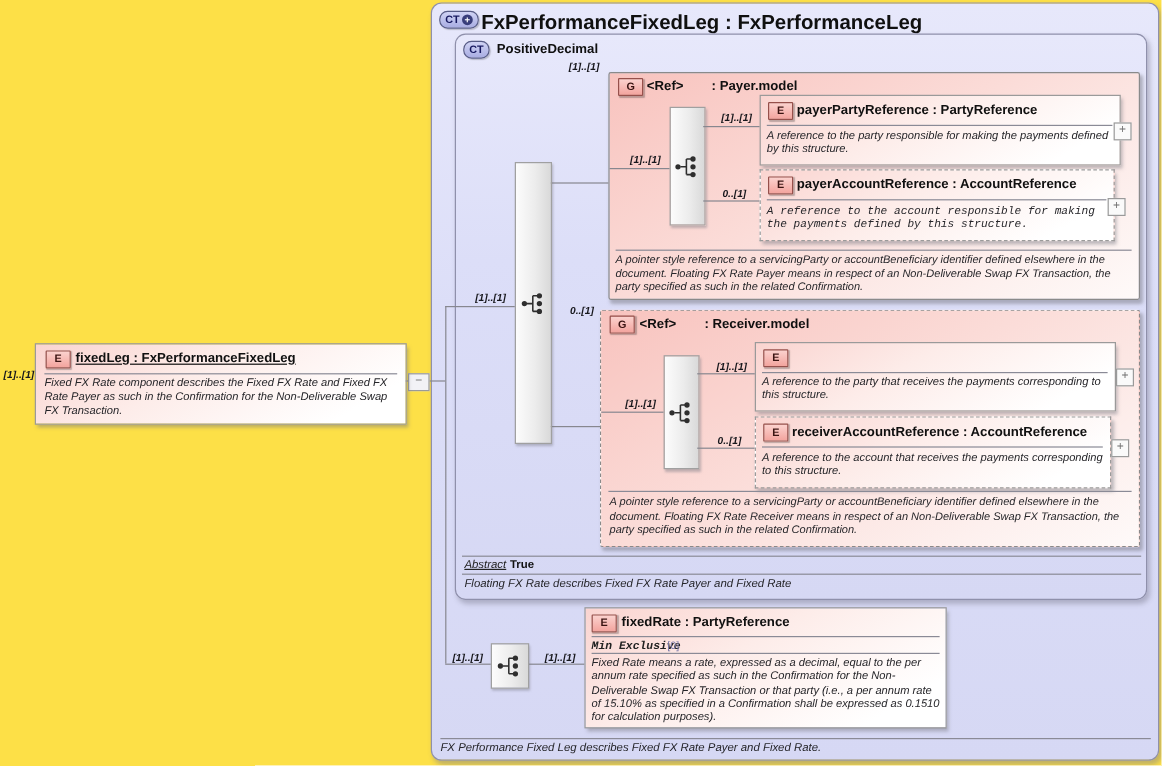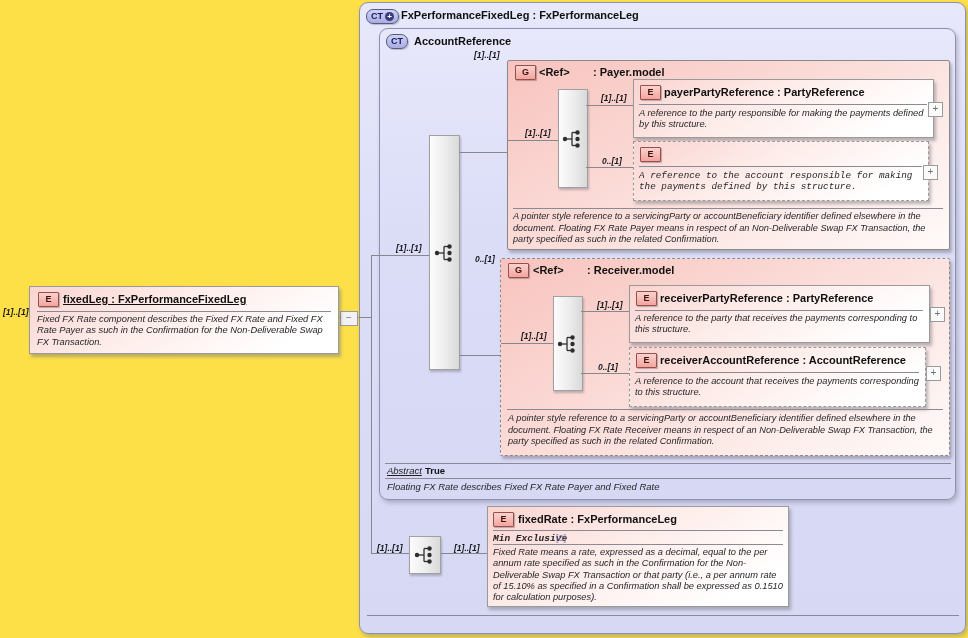--- a/index.html
+++ b/index.html
@@ -53,29 +53,30 @@
 </head>
 <body>
 
 <div id="canvas">
 
   <div class="ctpanel" style="left:359px;top:2px;width:605px;height:630px;">
     <span class="ctbadge" style="left:6px;top:6px;">
       <span>CT</span>
       <span class="pluscirc">+</span>
     </span>
-    <span class="title" style="left:41px;top:6px;font-size:11px;">FxPerformanceFixedLeg : FxPerformanceLeg</span>
+    <span class="title" style="left:41px;top:6px;font-size:17px;">FxPerformanceFixedLeg : FxPerformanceLeg</span>
     <div class="sep" style="left:7px;top:612px;width:592px;"></div>
+    <div class="annot" style="left:7px;top:615px;width:592px;">FX Performance Fixed Leg describes Fixed FX Rate Payer and Fixed Rate.</div>
   </div>
 
   <div class="ctpanel" style="left:379px;top:28px;width:575px;height:470px;">
     <span class="ctbadge" style="left:6px;top:5px;">
       <span>CT</span>
     </span>
-    <span class="title" style="left:34px;top:6px;">AccountReference</span>
+    <span class="title" style="left:34px;top:6px;">PositiveDecimal</span>
     <div class="sep" style="left:5px;top:434px;width:566px;"></div>
     <span class="abslbl" style="left:7px;top:436px;text-decoration:underline;">Abstract</span>
     <span class="absval" style="left:45px;top:436px;">True</span>
     <div class="sep" style="left:5px;top:449px;width:566px;"></div>
     <div class="annot" style="left:7px;top:452px;width:560px;">Floating FX Rate describes Fixed FX Rate Payer and Fixed Rate</div>
   </div>
 
   <div class="hline" style="left:336px;top:317px;width:35px;"></div>
   <div class="vline" style="left:371px;top:255px;height:298px;"></div>
   <div class="hline" style="left:371px;top:255px;width:58px;"></div>
@@ -140,20 +141,21 @@
       <span class="title" style="left:30px;top:6px;">payerPartyReference : PartyReference</span>
       <div class="sep" style="left:5px;top:24px;width:288px;"></div>
       <div class="desc" style="left:5px;top:28px;width:290px;">A reference to the party responsible for making the payments defined by this structure.</div>
     </div>
     <div class="plusbox" style="left:420px;top:41px;"></div>
 
     <div class="hline" style="left:78px;top:106px;width:47px;"></div>
     <span class="card" style="left:94px;top:95px;">0..[1]</span>
     <div class="ebox dashed" style="left:125px;top:80px;width:294px;height:58px;">
       <span class="badge" style="left:6px;top:5px;">E</span>
+      <span class="title" style="left:30px;top:6px;">payerAccountReference : AccountReference</span>
       <div class="sep" style="left:5px;top:24px;width:283px;"></div>
       <div class="desc" style="left:5px;top:28px;width:286px;font-family:Liberation Mono, monospace;">A reference to the account responsible for making the payments defined by this structure.</div>
     </div>
     <div class="plusbox" style="left:415px;top:104px;"></div>
 
     <div class="sep" style="left:5px;top:147px;width:430px;"></div>
     <div class="annot" style="left:5px;top:150px;width:430px;font-size:9.2px;">A pointer style reference to a servicingParty or accountBeneficiary identifier defined elsewhere in the document. Floating FX Rate Payer means in respect of an Non-Deliverable Swap FX Transaction, the party specified as such in the related Confirmation.</div>
   </div>
 
   <span class="card" style="left:475px;top:254px;">0..[1]</span>
@@ -176,21 +178,20 @@
           <circle cx="15.5" cy="10" r="2.2" fill="#2e2e2e"></circle>
           <circle cx="15.5" cy="16.5" r="2.2" fill="#2e2e2e"></circle>
         </svg>
       </span>
     </div>
 
     <div class="hline" style="left:80px;top:52px;width:48px;"></div>
     <span class="card" style="left:96px;top:41px;">[1]..[1]</span>
     <div class="ebox" style="left:128px;top:26px;width:299px;height:56px;">
       <span class="badge" style="left:6px;top:5px;">E</span>
-      <span class="title" style="left:30px;top:6px;">receiverPartyReference : PartyReference</span>
       <div class="sep" style="left:5px;top:24px;width:288px;"></div>
       <div class="desc" style="left:5px;top:27px;width:290px;">A reference to the party that receives the payments corresponding to this structure.</div>
     </div>
     <div class="plusbox" style="left:429px;top:48px;"></div>
 
     <div class="hline" style="left:80px;top:114px;width:48px;"></div>
     <span class="card" style="left:97px;top:103px;">0..[1]</span>
     <div class="ebox dashed" style="left:128px;top:88px;width:295px;height:58px;">
       <span class="badge" style="left:6px;top:5px;">E</span>
       <span class="title" style="left:30px;top:6px;">receiverAccountReference : AccountReference</span>
@@ -215,21 +216,21 @@
         <circle cx="15.5" cy="3.5" r="2.2" fill="#2e2e2e"></circle>
         <circle cx="15.5" cy="10" r="2.2" fill="#2e2e2e"></circle>
         <circle cx="15.5" cy="16.5" r="2.2" fill="#2e2e2e"></circle>
       </svg>
     </span>
   </div>
   <span class="card" style="left:454px;top:543px;">[1]..[1]</span>
 
   <div class="ebox" style="left:487px;top:506px;width:300px;height:99px;">
     <span class="badge" style="left:5px;top:5px;">E</span>
-    <span class="title" style="left:30px;top:6px;">fixedRate : FxPerformanceLeg</span>
+    <span class="title" style="left:30px;top:6px;">fixedRate : PartyReference</span>
     <div class="sep" style="left:5px;top:23px;width:290px;"></div>
     <span class="facetlbl" style="left:5px;top:26px;font-family:Liberation Mono, monospace;">Min Exclusive</span>
     <span class="facetval" style="left:68px;top:26px;">[0]</span>
     <div class="sep" style="left:5px;top:37px;width:290px;"></div>
     <div class="desc" style="left:5px;top:40px;width:290px;">Fixed Rate means a rate, expressed as a decimal, equal to the per annum rate specified as such in the Confirmation for the Non-Deliverable Swap FX Transaction or that party (i.e., a per annum rate of 15.10% as specified in a Confirmation shall be expressed as 0.1510 for calculation purposes).</div>
   </div>
 
 </div>
 
 </body></html>

